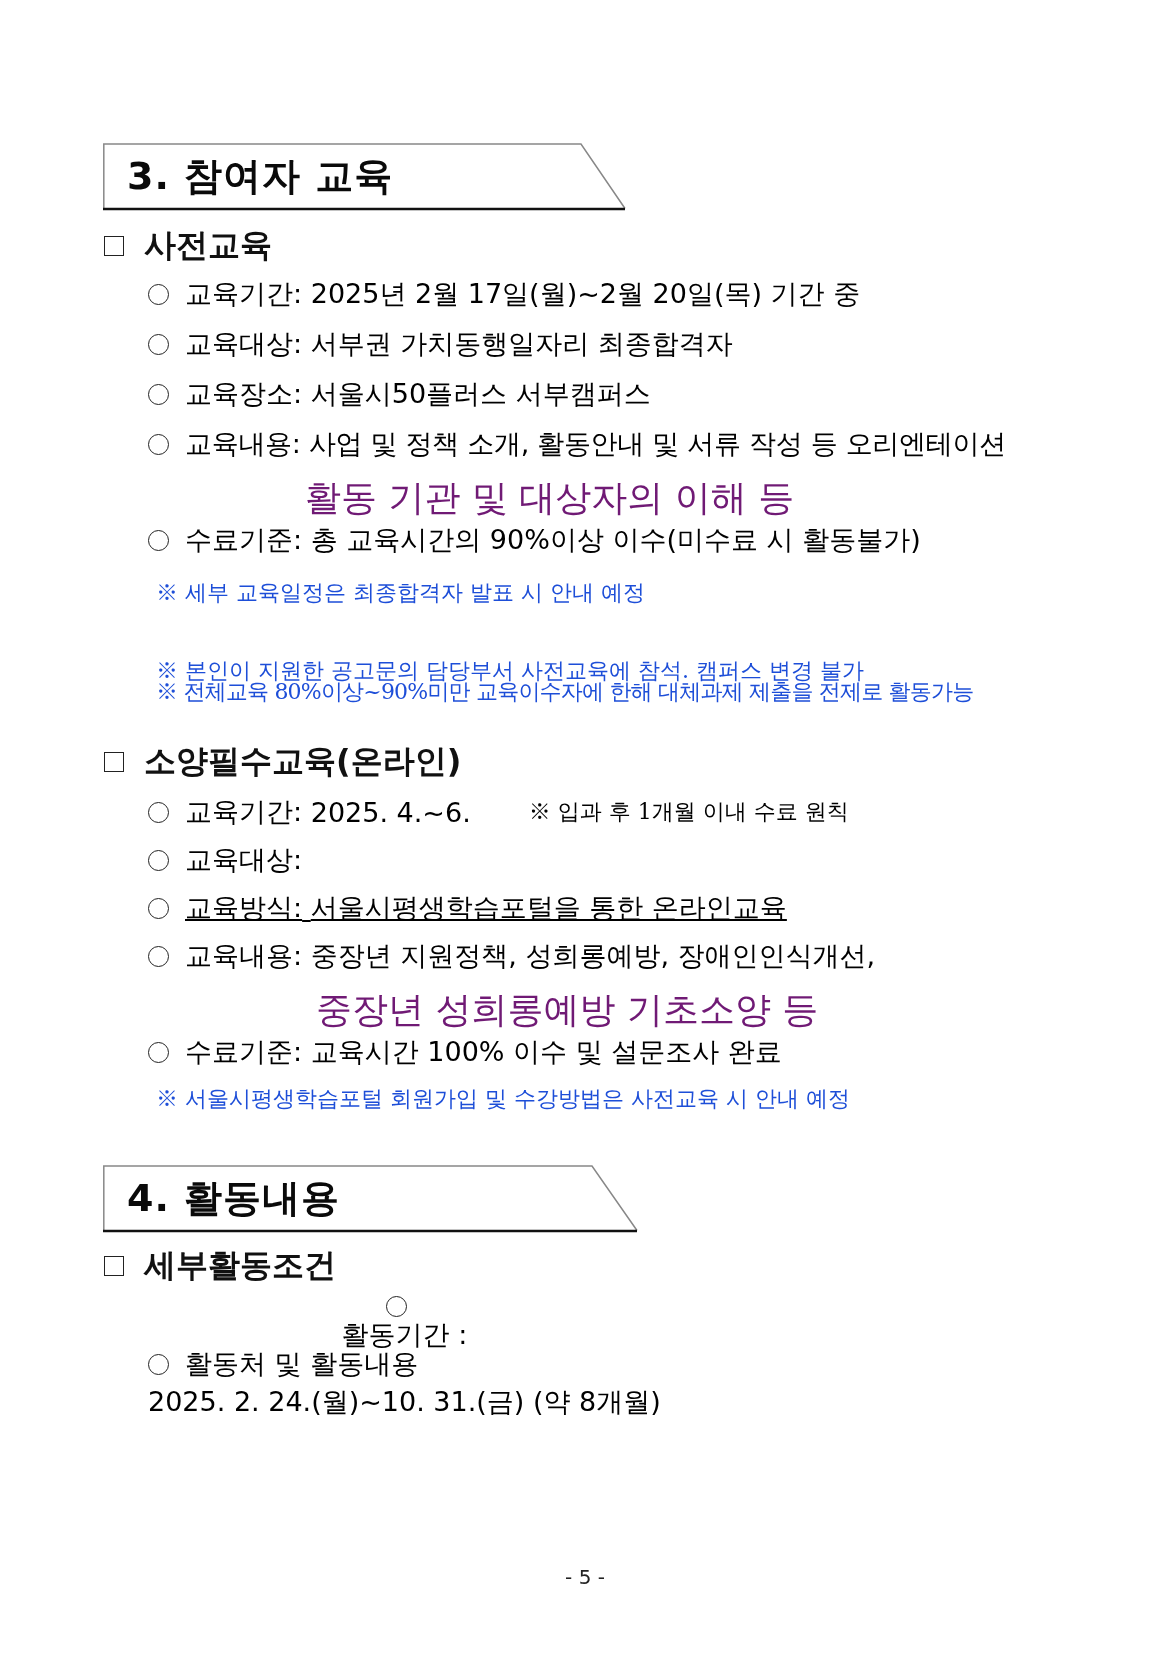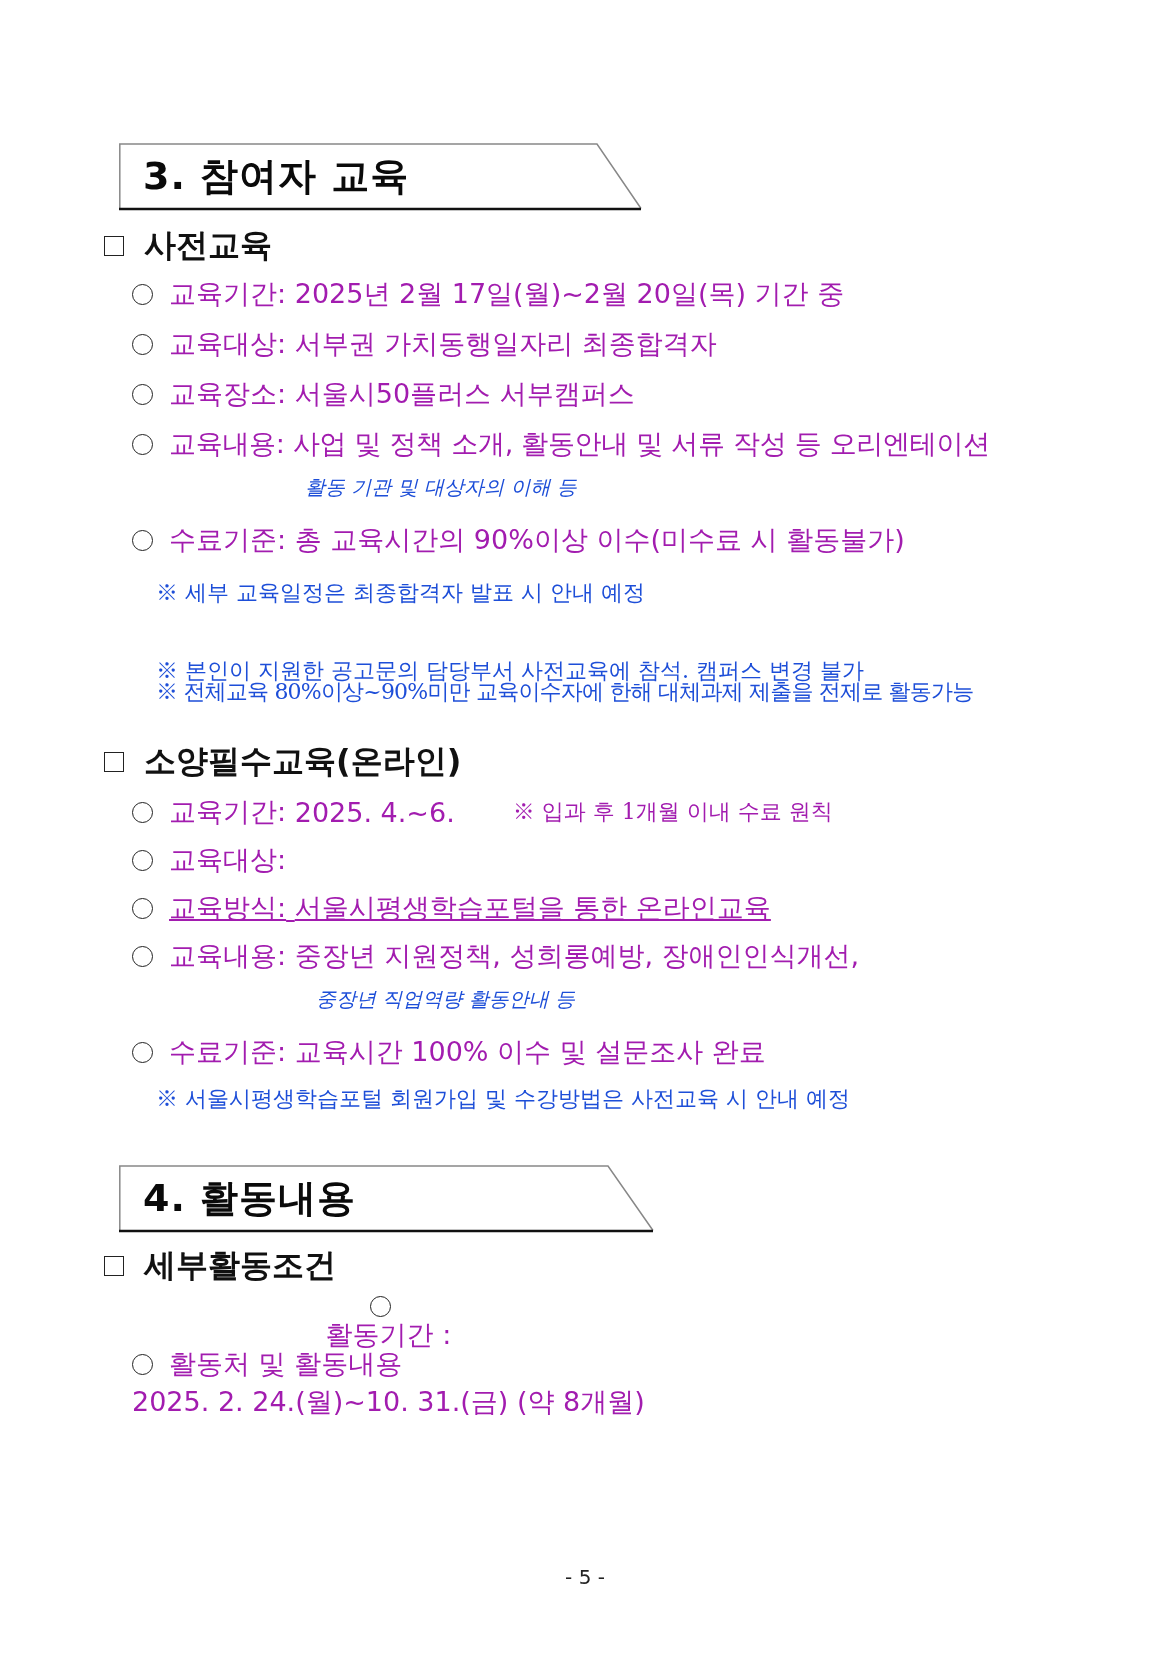--- a/index.html
+++ b/index.html
@@ -1,30 +1,30 @@
 <!DOCTYPE html>
 <html><head>
   <meta charset="utf-8">
   <style>
     html, body { margin:0; padding:0; background:#ffffff; }
     body { width:1170px; height:1654px; position:relative; overflow:hidden;
            font-family:"DejaVu Sans","Liberation Sans",sans-serif; color:#111; }
-    .sec-head { position:absolute; left:119px; }
+    .sec-head { position:absolute; left:103px; }
     .sec-head svg { position:absolute; left:0; top:0; }
     .sec-head .title { position:absolute; left:24px; top:8px; font-size:38px; font-weight:bold;
                        letter-spacing:1px; white-space:nowrap; color:#0a0a0a; }
     .sub-head { position:absolute; left:104px; font-size:32px; font-weight:bold; white-space:nowrap;
                 display:flex; align-items:center;text-align:center; }
     .sub-head .box { display:inline-block; width:20px; height:20px; border:1.6px solid #222;
                      margin-right:20px; box-sizing:border-box; }
-    .item { position:absolute; left:132px; font-size:27px; white-space:nowrap; display:flex; align-items:center;
-            color:#a21caf; }
+    .item { position:absolute; left:148px; font-size:27px; white-space:nowrap; display:flex; align-items:center;
+            color:#000000; }
     .item .circ { display:inline-block; width:21px; height:21px; border:1.6px solid #222; border-radius:50%;
                   box-sizing:border-box; margin-right:16px; flex:none; }
-    .cont { position:absolute; font-size:20px; white-space:nowrap; color:#1d4ed8;font-style:italic; }
+    .cont { position:absolute; font-size:36px; white-space:nowrap; color:#701a75; }
     .note { position:absolute; left:156px; font-family:"DejaVu Serif","Liberation Serif",serif;
             font-size:22px; white-space:nowrap; color:#1d4ed8; }
     .inline-note { font-family:"DejaVu Serif","Liberation Serif",serif; font-size:22px; margin-left:58px; }
     .page-num { position:absolute; left:0; width:1170px; top:1565px; text-align:center; font-size:20px; color:#222; }
   </style>
 </head>
 <body>
 
 <div class="sec-head" style="top:143px;width:530px;height:70px;">
   <svg width="530" height="70" viewBox="0 0 530 70">
@@ -80,21 +80,21 @@
   <span>교육대상:</span>&nbsp;
 </div>
 <div class="item" style="top:890px;text-decoration:underline;">
   <span class="circ"></span>
   <span>교육방식:</span>&nbsp;<span>서울시평생학습포털을 통한 온라인교육</span>
 </div>
 <div class="item" style="top:938px;">
   <span class="circ"></span>
   <span>교육내용:</span>&nbsp;<span>중장년 지원정책, 성희롱예방, 장애인인식개선,</span>
 </div>
-<div class="cont" style="top:986px;left:316px;">중장년 직업역량 활동안내 등</div>
+<div class="cont" style="top:986px;left:316px;">중장년 성희롱예방 기초소양 등</div>
 <div class="item" style="top:1034px;">
   <span class="circ"></span>
   <span>수료기준:</span>&nbsp;<span>교육시간 100% 이수 및 설문조사 완료</span>
 </div>
 <div class="note" style="top:1084px;">※ 서울시평생학습포털 회원가입 및 수강방법은 사전교육 시 안내 예정</div>
 
 <div class="sec-head" style="top:1165px;width:540px;height:70px;">
   <svg width="540" height="70" viewBox="0 0 540 70">
     <polyline points="0.8,66 0.8,1 489,1 534,65.5" fill="none" stroke="#888" stroke-width="1.5"></polyline>
     <line x1="0" y1="66" x2="534" y2="66" stroke="#111" stroke-width="2.5"></line>

